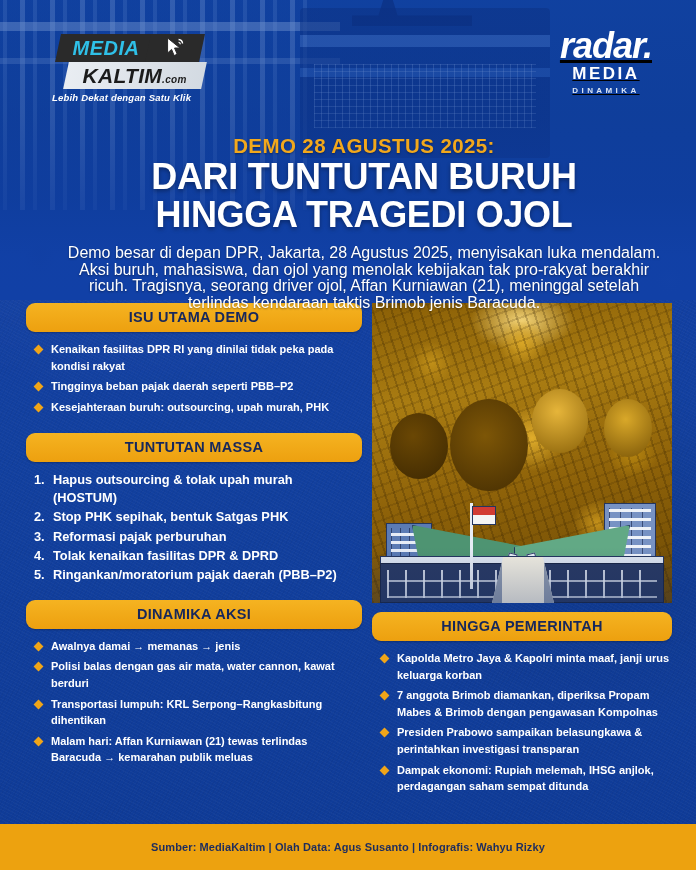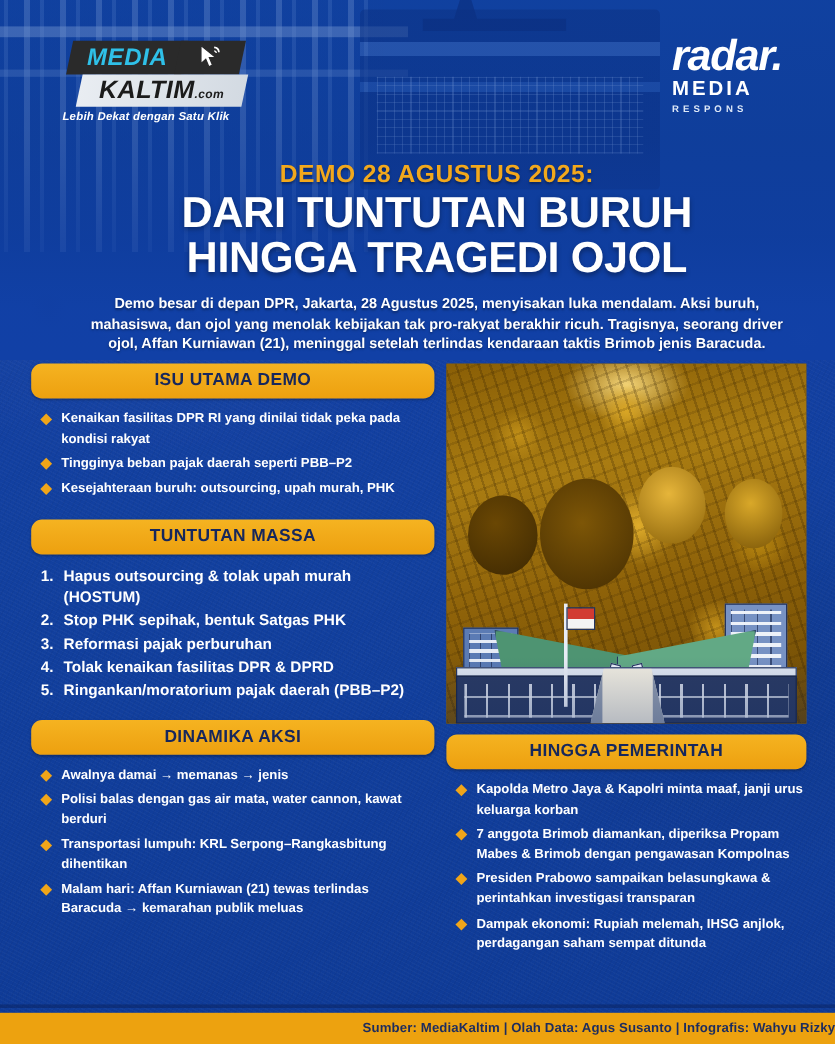--- a/index.html
+++ b/index.html
@@ -133,21 +133,21 @@
     line-height: 27px; text-align: center; font-style: italic;
   }
   .mk-kaltim small { font-size: 10px; font-weight: 700; }
   .mk-tag {
     margin-top: 3px; text-align: left;
     color: #ffffff; font-size: 9.5px; font-weight: 700; font-style: italic;
     letter-spacing: .2px;
   }
 
   .logo-radar {
-    position: absolute; right: 44px; top: 28px; z-index: 6; text-align: left;
+    position: absolute; right: 44px; top: 28px; z-index: 6; text-align: center; text-decoration: underline;
   }
   .rd-main {
     color: #fff; font-size: 36px; font-weight: 800; font-style: italic;
     letter-spacing: -1px; line-height: 36px;
   }
   .rd-media {
     color: #fff; font-size: 17px; font-weight: 700; letter-spacing: 2.5px;
     line-height: 20px;
   }
   .rd-terdepan {
@@ -164,21 +164,21 @@
     color: #f2a81c; font-size: 20.5px; font-weight: 800; letter-spacing: .4px;
     text-shadow: 0 1px 2px rgba(0,0,0,.35);
   }
   .title-l1, .title-l2 {
     color: #ffffff; font-size: 36px; font-weight: 800; line-height: 38px;
     letter-spacing: -.3px;
     text-shadow: 0 2px 4px rgba(0,0,0,.35);
   }
   .intro {
     margin-top: 11px; padding: 0 22px;
-    color: #ffffff; font-size: 12px; line-height: 16.5px; font-weight: 700;
+    color: #ffffff; font-size: 16px; line-height: 16.5px; font-weight: 400;
     text-shadow: 0 1px 2px rgba(0,0,0,.4);
   }
 
   
   .col-left {
     position: absolute; left: 26px; top: 303px; width: 336px; z-index: 5;
   }
   .col-right {
     position: absolute; left: 372px; top: 303px; width: 300px; z-index: 5;
   }
@@ -323,23 +323,23 @@
     background: linear-gradient(180deg, #d23b33 0 50%, #f4f4f4 50% 100%);
     border: 1px solid #24355f;
   }
   .ph-fade {
     position: absolute; left: 0; bottom: 0; width: 300px; height: 56px;
     background: linear-gradient(180deg, rgba(0,0,0,0), rgba(12,40,100,.25));
   }
 
   
   .footer {
-    position: absolute; left: 0; bottom: 0; width: 696px; height: 26px;
+    position: absolute; left: 0; bottom: 0; width: 696px; height: 46px;
     background: #eda20f;
-    display: flex; align-items: center; justify-content: flex-end;
+    display: flex; align-items: center; justify-content: center;
     z-index: 9;
   }
   .footer span {
     color: #1d2c5e; font-size: 11px; font-weight: 700; letter-spacing: .1px;
   }
   .footer-top-line {
     position: absolute; left: 0; bottom: 30px; width: 696px; height: 3px;
     background: rgba(9,32,88,.45); z-index: 9;
   }
 </style>
@@ -381,21 +381,21 @@
       <div class="mk-kaltim">
         <span>KALTIM</span><small>.com</small>
       </div>
     </div>
     <div class="mk-tag">Lebih Dekat dengan Satu Klik</div>
   </div>
 
   <div class="logo-radar">
     <div class="rd-main">radar.</div>
     <div class="rd-media">MEDIA</div>
-    <div class="rd-terdepan">RESPONS</div>
+    <div class="rd-terdepan">DINAMIKA</div>
   </div>
 
   <div class="title-wrap">
     <div class="kicker">DEMO 28 AGUSTUS 2025:</div>
     <div class="title-l1">DARI TUNTUTAN BURUH</div>
     <div class="title-l2">HINGGA TRAGEDI OJOL</div>
     <div class="intro">Demo besar di depan DPR, Jakarta, 28 Agustus 2025, menyisakan luka mendalam. Aksi buruh, mahasiswa, dan ojol yang menolak kebijakan tak pro-rakyat berakhir ricuh. Tragisnya, seorang driver ojol, Affan Kurniawan (21), meninggal setelah terlindas kendaraan taktis Brimob jenis Baracuda.</div>
   </div>
 
   <div class="col-left">

